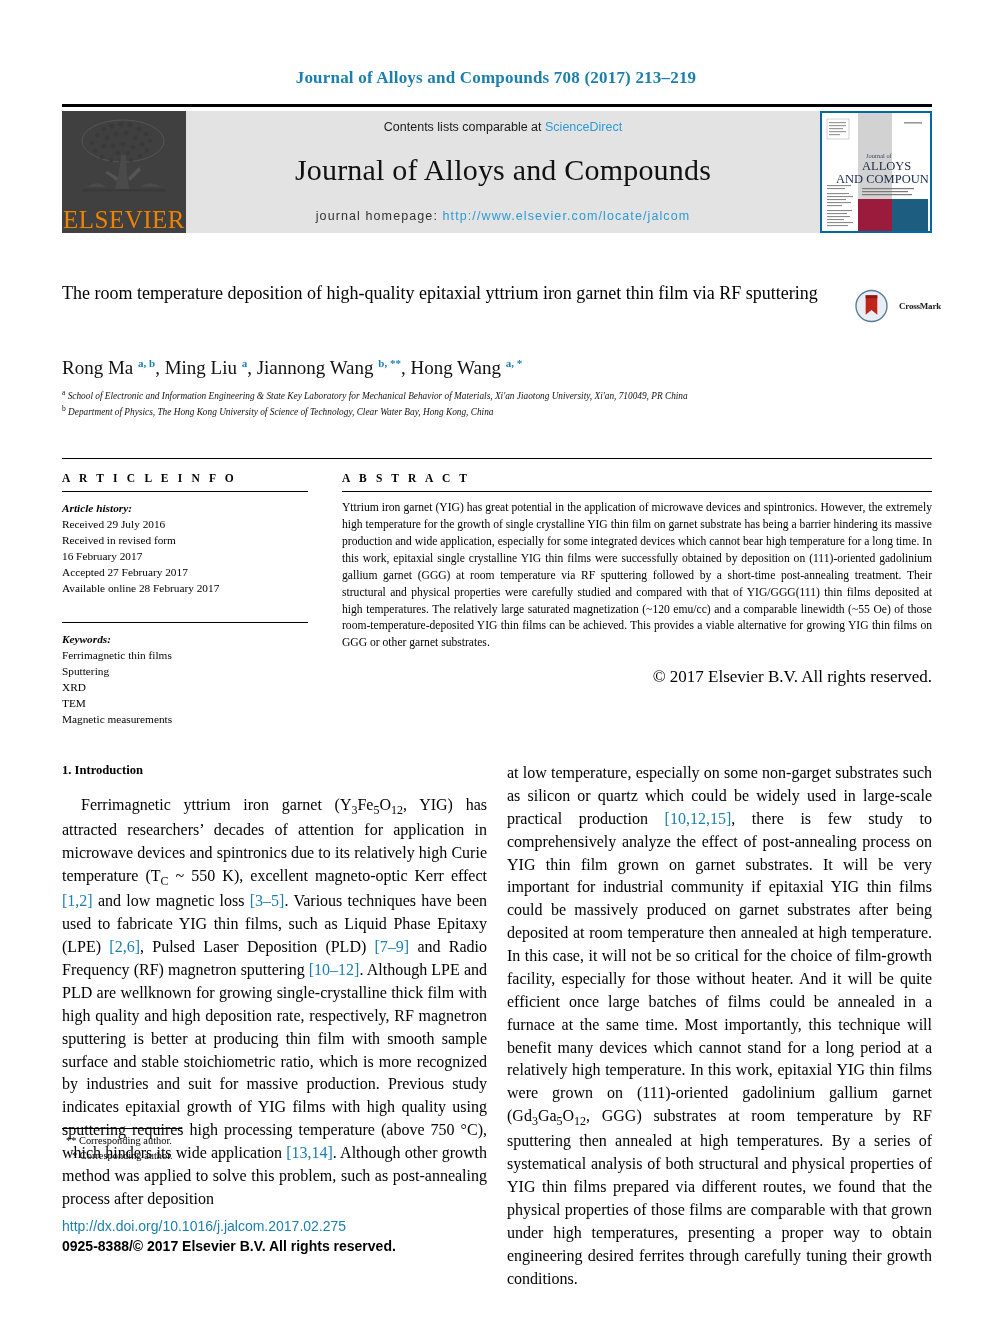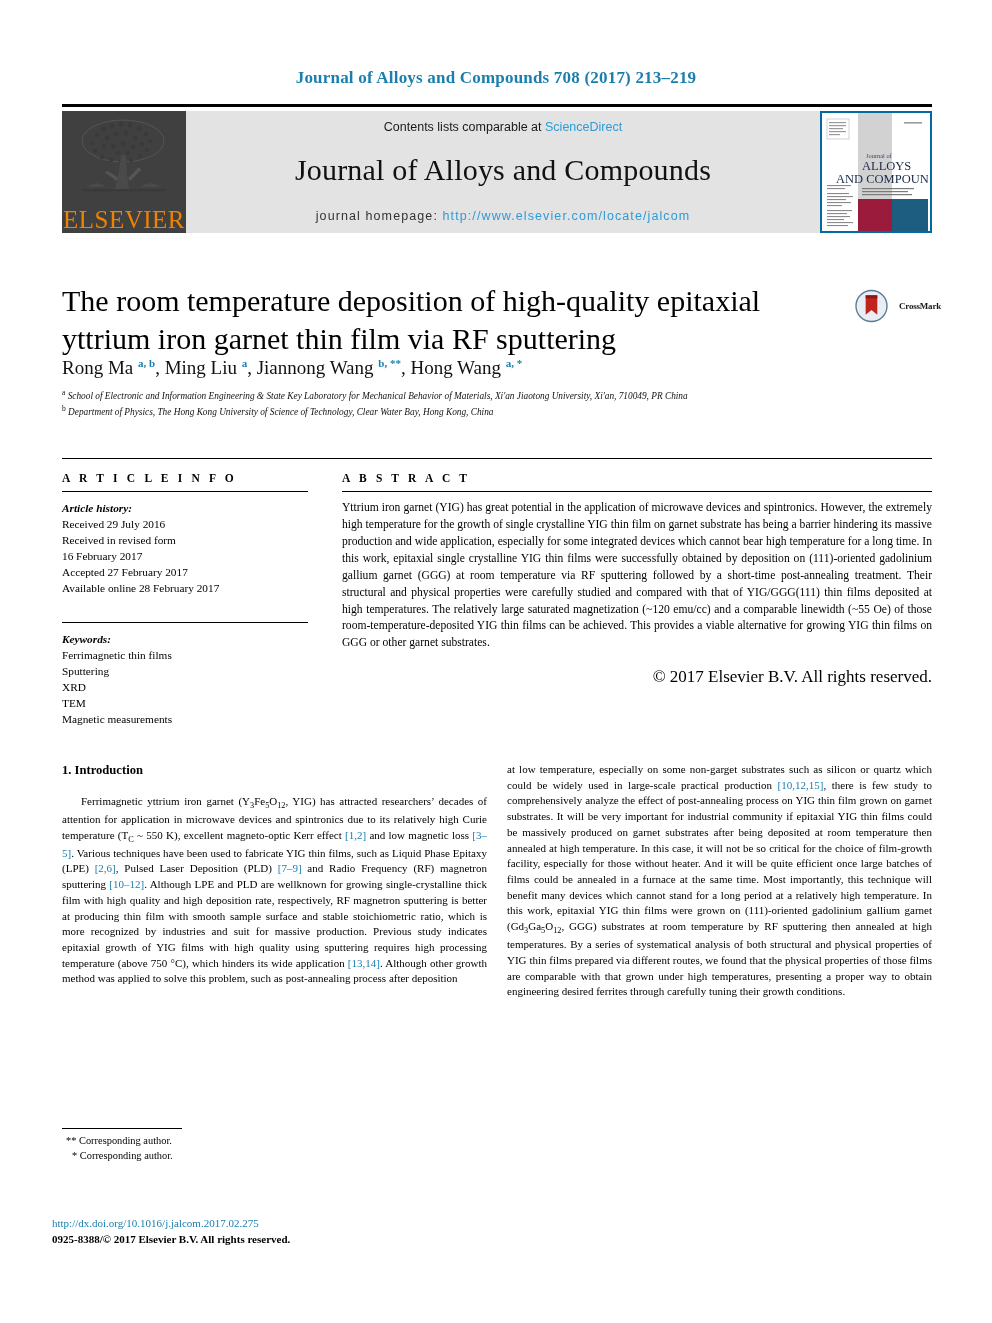--- a/index.html
+++ b/index.html
@@ -115,21 +115,21 @@
   }
 
   
   .title-block {
     position: absolute;
     left: 62px; top: 282px;
     width: 790px;
   }
   .paper-title {
     font-family: "Liberation Serif", serif;
-    font-size: 30px;
+    font-size: 18px;
     line-height: 1.28;
     color: #000;
     margin: 0;
     font-weight: normal;
   }
   .crossmark {
     position: absolute;
     left: 855px; top: 286px;
     width: 86px; height: 40px;
     display: flex;
@@ -241,21 +241,21 @@
     width: 425px;
   }
   .sec-title {
     font-family: "Liberation Serif", serif;
     font-size: 12.6px;
     font-weight: bold;
     margin: 1px 0 16px 0;
   }
   .para {
     font-family: "Liberation Serif", serif;
-    font-size: 11px;
+    font-size: 16px;
     line-height: 1.43;
     text-align: justify;
     margin: 0;
     text-indent: 19px;
     color: #000;
   }
   .para.noindent { text-indent: 0; }
   .ref { color: #1b7fae; }
   sub { font-size: 75%; }
 
@@ -273,24 +273,24 @@
   .foot-line {
     font-family: "Liberation Serif", serif;
     font-size: 10.4px;
     line-height: 1.46;
     color: #000;
   }
   .email-label { font-style: italic; }
   .mail { color: #1b7fae; }
   .doi-block {
     position: absolute;
-    left: 52px; top: 1216px;
+    left: 62px; top: 1216px;
     width: 430px;
-    font-family: Liberation Serif, serif;
-    font-size: 11px;
+    font-family: Liberation Sans, sans-serif;
+    font-size: 14px;
     line-height: 1.45;
   }
   .doi-link { color: #1b7fae; }
   .issn-line { font-weight: bold; }
 </style>
 </head>
 <body>
 
 <div class="page">
 

